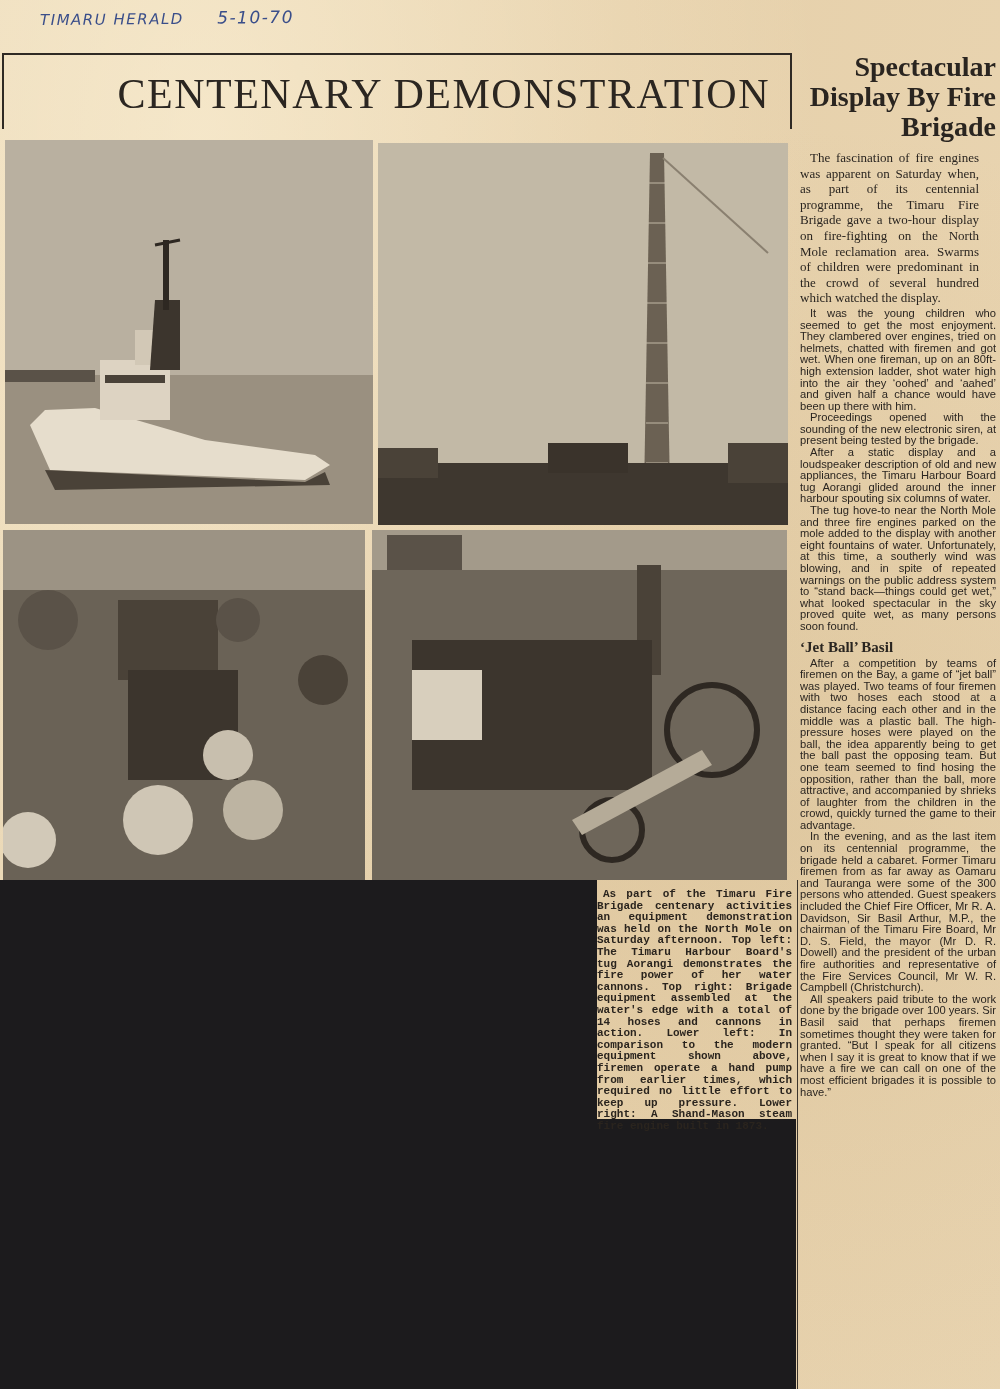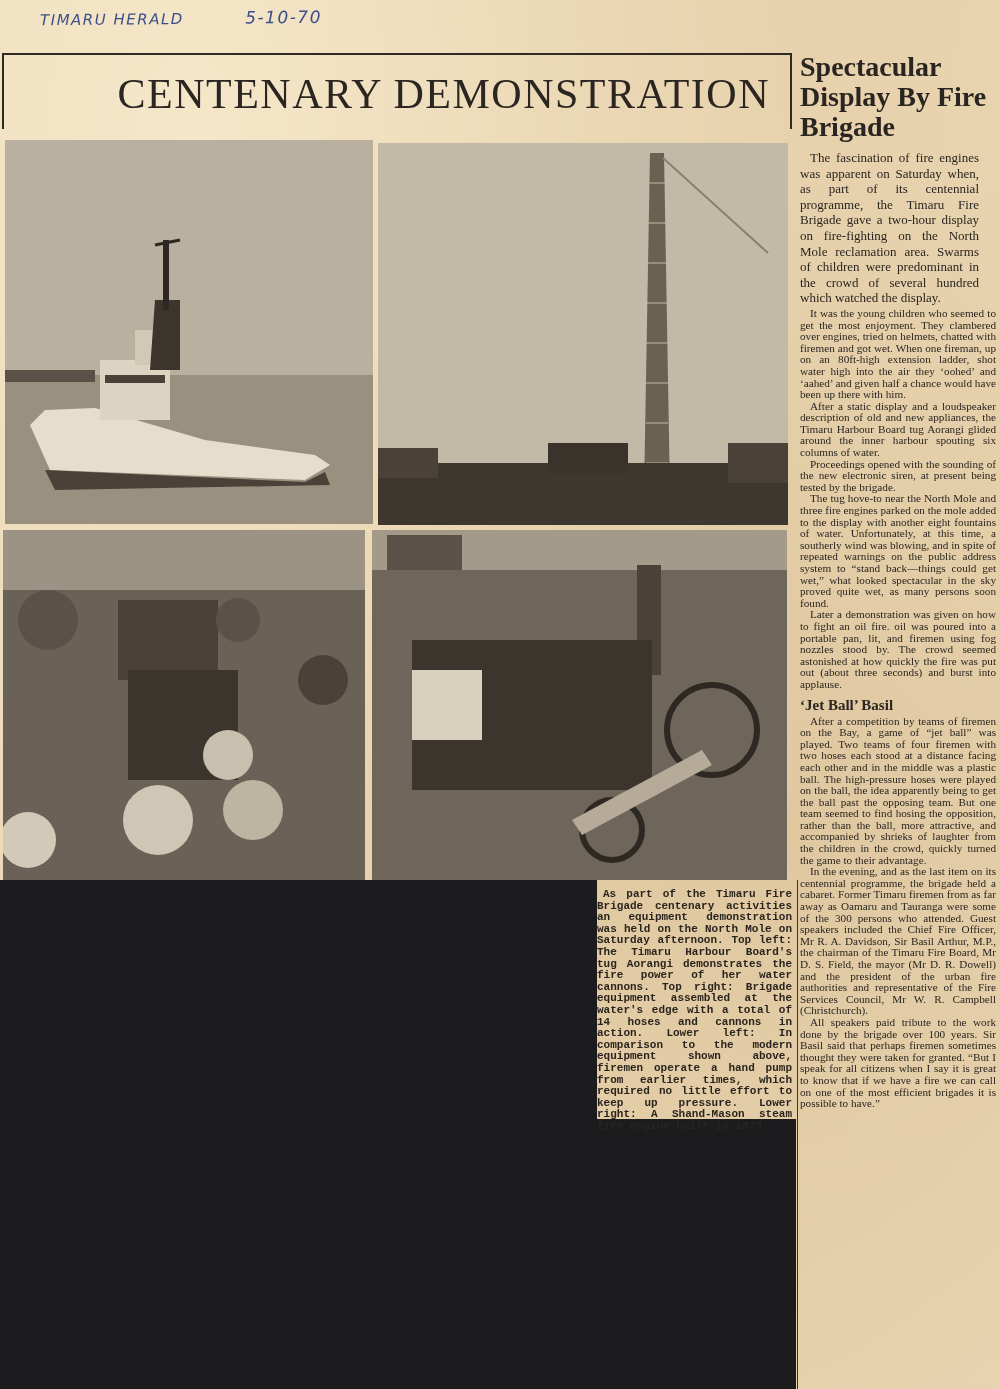--- a/index.html
+++ b/index.html
@@ -12,21 +12,21 @@
       linear-gradient(100deg, #ead8b6 0%, #e6d0aa 50%, #e9d5b2 100%);
     font-family: "Liberation Serif", "DejaVu Serif", serif;
     color: #2a2520;
   }
   .handwritten {
     position: absolute; top: 8px; left: 40px;
     font-family: "DejaVu Sans", sans-serif; font-style: italic;
     font-size: 15px; letter-spacing: 1.5px; color: #3a4e8a;
     transform: rotate(-0.5deg);
   }
-  .handwritten .date { margin-left: 55px; font-size: 17px; }
+  .handwritten .date { margin-left: 27px; font-size: 17px; }
 
   .banner-frame {
     position: absolute; left: 2px; top: 53px; width: 790px; height: 76px;
     border-top: 2px solid #2f2a24; border-left: 2px solid #2f2a24; border-right: 2px solid #2f2a24;
     box-sizing: border-box;
   }
   .banner-title {
     position: absolute; left: 30px; top: 70px; width: 740px;
     font-family: "Liberation Serif", serif; font-size: 42px; letter-spacing: 1.5px;
     color: #2b2621; text-align: right; white-space: nowrap;
@@ -56,28 +56,28 @@
   .black-area { position: absolute; left: 0; top: 880px; width: 597px; height: 509px; background: #1c1b1d; }
   .black-area-2 { position: absolute; left: 597px; top: 1119px; width: 199px; height: 270px; background: #1c1b1d; }
 
   .col-rule { position: absolute; left: 797px; top: 880px; width: 1px; height: 509px; background: #3a332b; }
 
   .article {
     position: absolute; left: 800px; top: 52px; width: 196px;
   }
   .headline {
     font-family: "Liberation Serif", serif; font-size: 28px; line-height: 30px;
-    text-align: left; color: #2a2520; margin: 0 0 8px 0;
+    text-align: right; color: #2a2520; margin: 0 0 8px 0;
   }
   .lead {
     font-family: "Liberation Serif", serif; font-size: 13px; line-height: 15.6px;
     text-align: justify; margin: 0 17px 2px 0; text-indent: 10px;
   }
   .body {
-    font-family: Liberation Serif, serif; font-size: 11.2px; line-height: 11.6px;
+    font-family: Liberation Sans, sans-serif; font-size: 11.2px; line-height: 11.6px;
     text-align: justify; margin: 0; text-indent: 10px;
   }
   .subhead {
     font-family: "Liberation Serif", serif; font-weight: bold; font-size: 15px;
     margin: 6px 0 2px 0;
   }
 </style>
 </head>
 <body>
 
@@ -163,21 +163,20 @@
 <div class="caption-block">
   <p>As part of the Timaru Fire Brigade centenary activities an equipment demonstration was held on the North Mole on Saturday afternoon. Top left: The Timaru Harbour Board's tug Aorangi demonstrates the fire power of her water cannons. Top right: Brigade equipment assembled at the water's edge with a total of 14 hoses and cannons in action. Lower left: In comparison to the modern equipment shown above, firemen operate a hand pump from earlier times, which required no little effort to keep up pressure. Lower right: A Shand-Mason steam fire engine built in 1873.</p>
 </div>
 
 <div class="col-rule"></div>
 
 <div class="article">
   <h1 class="headline">Spectacular Display By Fire Brigade</h1>
   <p class="lead">The fascination of fire engines was apparent on Saturday when, as part of its centennial programme, the Timaru Fire Brigade gave a two-hour display on fire-fighting on the North Mole reclamation area. Swarms of children were predominant in the crowd of several hundred which watched the display.</p>
   <p class="body">It was the young children who seemed to get the most enjoyment. They clambered over engines, tried on helmets, chatted with firemen and got wet. When one fireman, up on an 80ft-high extension ladder, shot water high into the air they ‘oohed’ and ‘aahed’ and given half a chance would have been up there with him.</p>
+  <p class="body">Proceedings opened with the sounding of the new electronic siren, at present being tested by the brigade.</p>
   <p class="body">After a static display and a loudspeaker description of old and new appliances, the Timaru Harbour Board tug Aorangi glided around the inner harbour spouting six columns of water.</p>
-  <p class="body">Proceedings opened with the sounding of the new electronic siren, at present being tested by the brigade.</p>
   <p class="body">The tug hove-to near the North Mole and three fire engines parked on the mole added to the display with another eight fountains of water. Unfortunately, at this time, a southerly wind was blowing, and in spite of repeated warnings on the public address system to “stand back—things could get wet,” what looked spectacular in the sky proved quite wet, as many persons soon found.</p>
-  <p class="body">Later a demonstration was given on how to fight an oil fire. oil was poured into a portable pan, lit, and firemen using fog nozzles stood by. The crowd seemed astonished at how quickly the fire was put out (about three seconds) and burst into applause.</p>
   <div class="subhead">‘Jet Ball’ Basil</div>
   <p class="body">After a competition by teams of firemen on the Bay, a game of “jet ball” was played. Two teams of four firemen with two hoses each stood at a distance facing each other and in the middle was a plastic ball. The high-pressure hoses were played on the ball, the idea apparently being to get the ball past the opposing team. But one team seemed to find hosing the opposition, rather than the ball, more attractive, and accompanied by shrieks of laughter from the children in the crowd, quickly turned the game to their advantage.</p>
   <p class="body">In the evening, and as the last item on its centennial programme, the brigade held a cabaret. Former Timaru firemen from as far away as Oamaru and Tauranga were some of the 300 persons who attended. Guest speakers included the Chief Fire Officer, Mr R. A. Davidson, Sir Basil Arthur, M.P., the chairman of the Timaru Fire Board, Mr D. S. Field, the mayor (Mr D. R. Dowell) and the president of the urban fire authorities and representative of the Fire Services Council, Mr W. R. Campbell (Christchurch).</p>
   <p class="body">All speakers paid tribute to the work done by the brigade over 100 years. Sir Basil said that perhaps firemen sometimes thought they were taken for granted. “But I speak for all citizens when I say it is great to know that if we have a fire we can call on one of the most efficient brigades it is possible to have.”</p>
 </div>
 
 </body></html>

